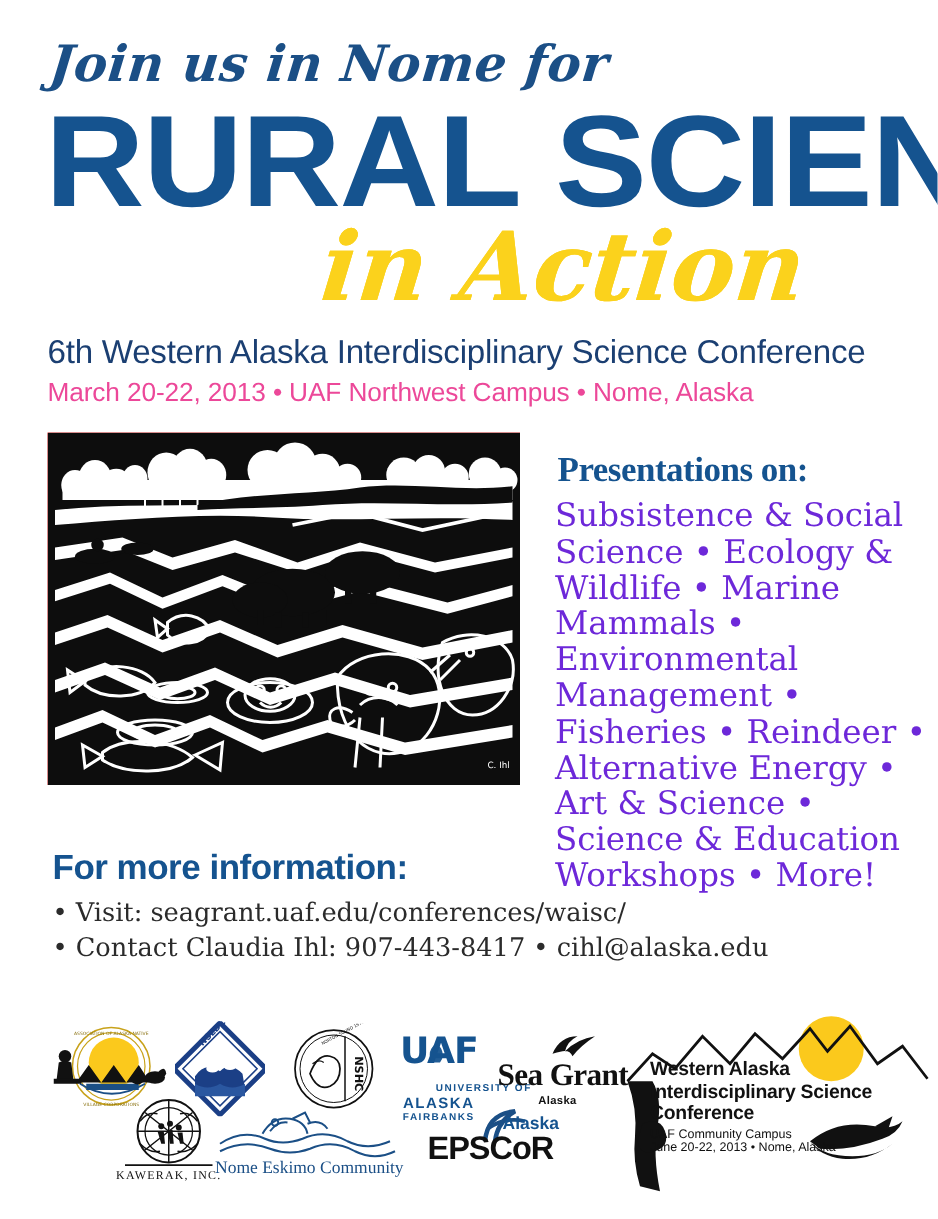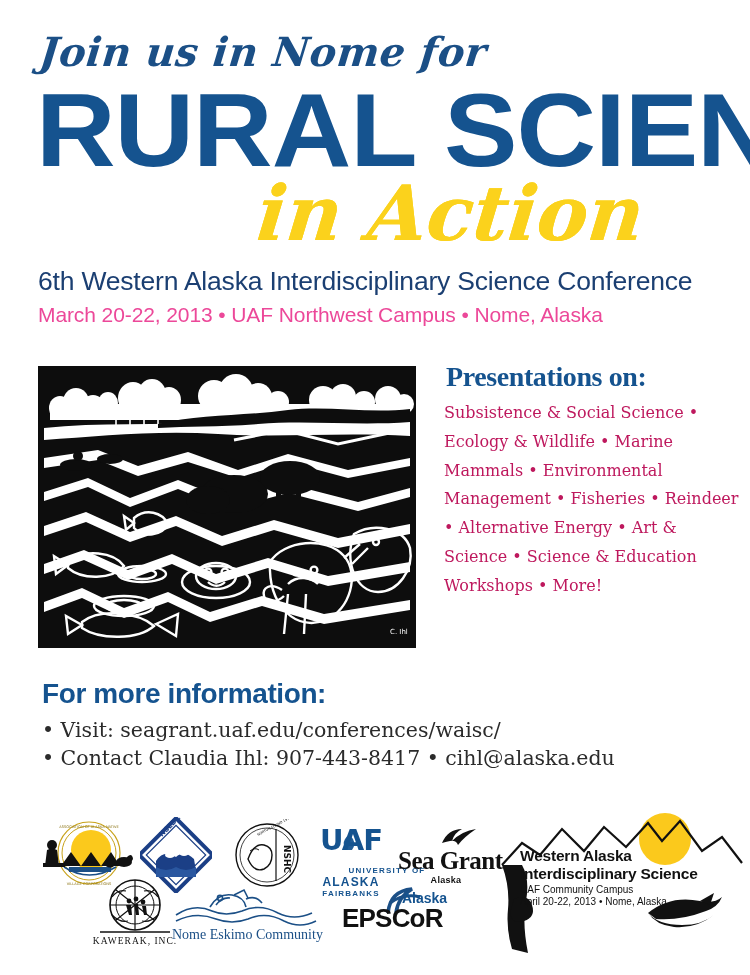--- a/index.html
+++ b/index.html
@@ -47,37 +47,37 @@
   }
   .subtitle2{
     position:absolute;left:38px;top:303px;
     font-family:"Liberation Sans",sans-serif;
     font-weight:400;font-size:21px;letter-spacing:-.1px;
     color:#ec4899;white-space:nowrap;
   }
 
   
   .artwork{
-    position:absolute;left:38px;top:366px;width:378px;height:282px;
+    position:absolute;left:38px;top:346px;width:378px;height:282px;
     background:#ef4444;border:0;overflow:hidden;
   }
   .artwork svg{display:block;width:100%;height:100%;}
 
   
   .pres-head{
     position:absolute;left:446px;top:361px;
     font-family:Liberation Serif, serif;
     font-weight:700;font-size:28px;letter-spacing:-.4px;
     color:#15538F;white-space:nowrap;
   }
   .pres-body{
     position:absolute;left:444px;top:399px;width:300px;
     font-family:"DejaVu Serif",serif;
-    font-weight:400;font-size:16px;line-height:28.8px;
-    color:#be185d;
+    font-weight:400;font-size:26px;line-height:28.8px;
+    color:#6d28d9;
   }
 
   
   .info-head{
     position:absolute;left:42px;top:678px;
     font-family:"Liberation Sans",sans-serif;
     font-weight:700;font-size:28px;letter-spacing:-.4px;
     color:#15538F;white-space:nowrap;
   }
   .info-lines{
@@ -367,19 +367,20 @@
         <path d="M14 92 q14 -6 18 6 q4 12 -8 16 q-12 4 -14 -8 z" fill="#111"></path>
         <g fill="#111">
           <path d="M148 106 q22 -18 52 -12 q14 3 22 -4 q-4 10 -16 14 q-26 10 -50 8 z"></path>
           <path d="M148 106 q10 12 34 12 q20 0 32 -10 q-18 14 -40 12 q-18 -2 -26 -14 z"></path>
           <path d="M200 94 l14 -8 l-4 12 z"></path>
         </g>
       </svg>
       <div style="position:absolute;left:20px;top:40px;">
         <div class="waisc-t1">Western Alaska</div>
         <div class="waisc-t1">Interdisciplinary Science</div>
+        <div class="waisc-t1">Conference</div>
         <div class="waisc-t2" style="margin-top:2px;">UAF Community Campus</div>
-        <div class="waisc-t2">April 20-22, 2013 • Nome, Alaska</div>
+        <div class="waisc-t2">June 20-22, 2013 • Nome, Alaska</div>
       </div>
     </div>
 
   </div>
 </div>
 
 </body></html>

